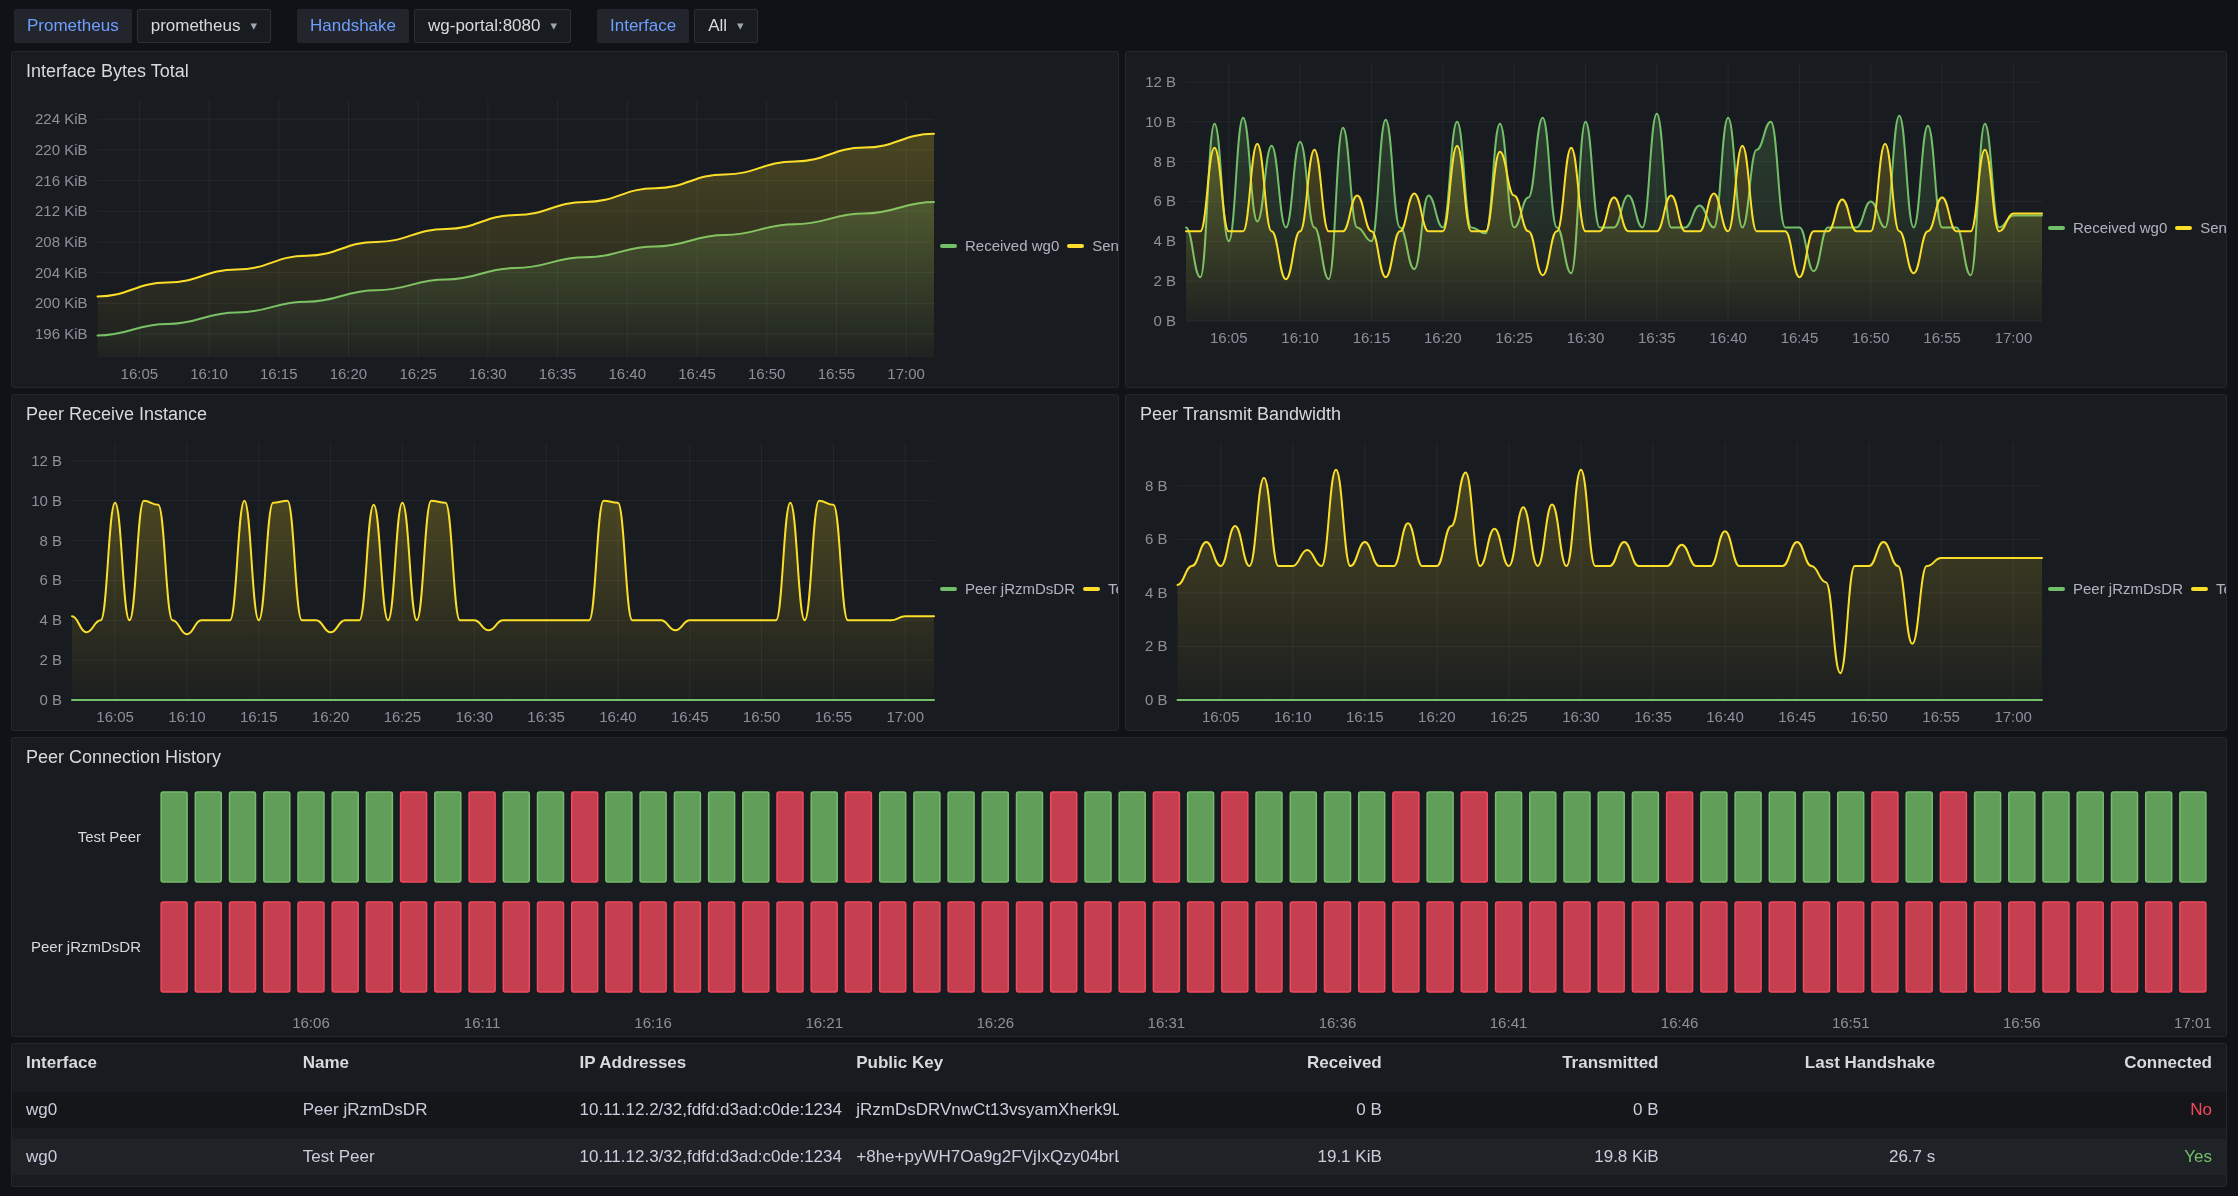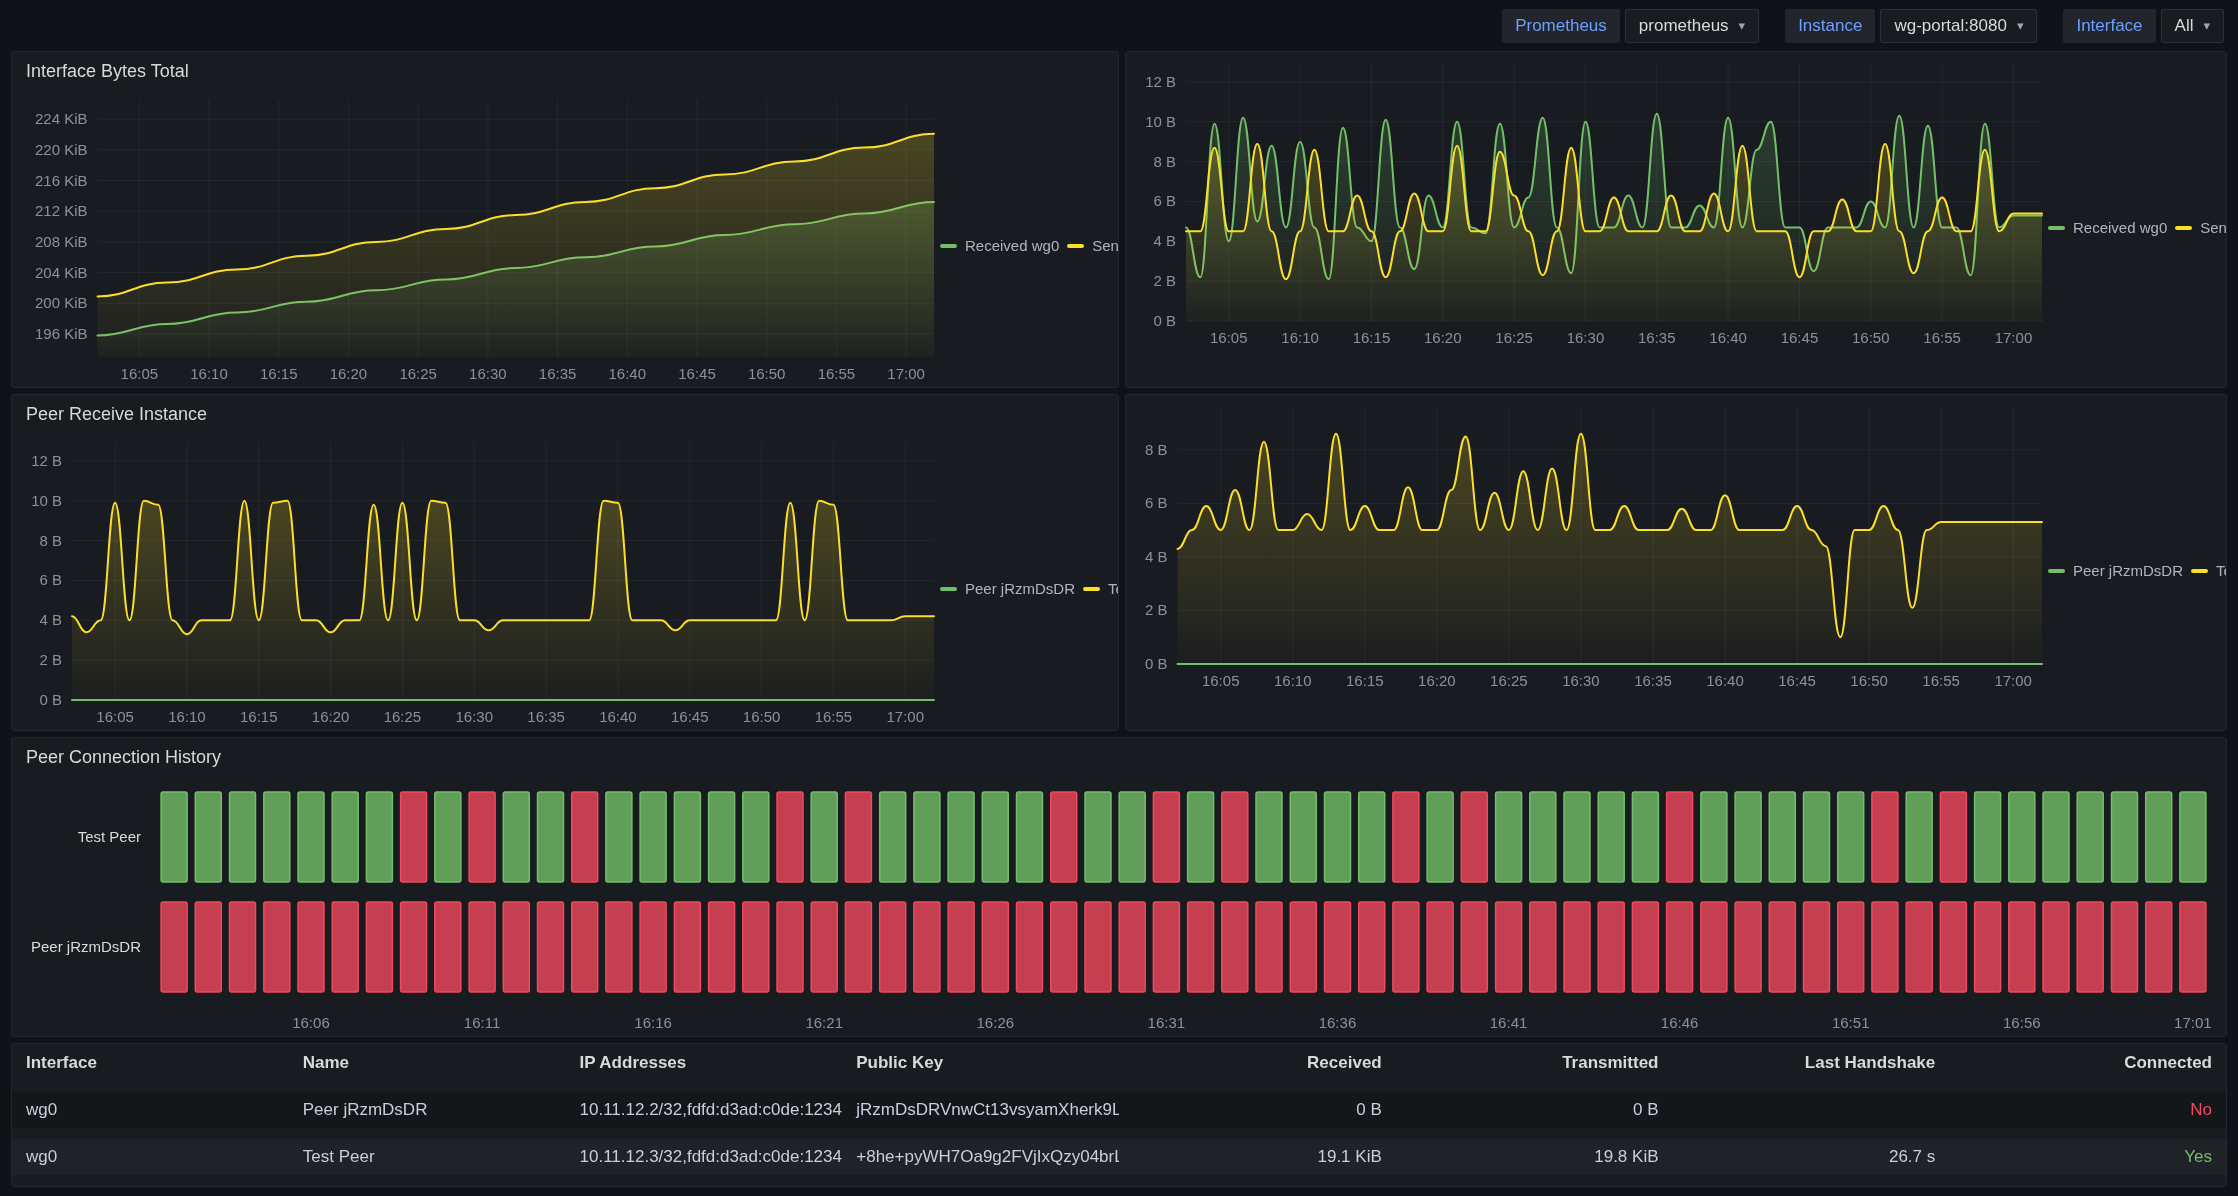--- a/index.html
+++ b/index.html
@@ -1,19 +1,19 @@
 <!DOCTYPE html>
 <html><head>
 <meta charset="utf-8">
 <style>
   * { margin:0; padding:0; box-sizing:border-box; }
   html,body { width:2238px; height:1196px; background:#111217; color:#ccccdc;
     font-family:"Liberation Sans", sans-serif; overflow:hidden; }
 
-  .toolbar { display:flex; align-items:center; height:51px; padding:0 14px; gap:26px;justify-content:flex-end; }
+  .toolbar { display:flex; align-items:center; height:51px; padding:0 14px; gap:26px; }
   .var-group { display:flex; align-items:center; gap:5px; }
   .var-label { height:34px; display:flex; align-items:center; padding:0 13px;
     background:#22252b; color:#6e9fff; font-size:17px; font-weight:500; border-radius:2px; }
   .var-value { height:34px; display:flex; align-items:center; gap:10px; padding:0 13px;
     background:#181b1f; border:1px solid #2c3036; color:#d8d9da; font-size:17px;
     border-radius:2px; cursor:pointer; font-family:inherit; }
   .caret { font-size:13px; color:#9da5b3; line-height:1; }
 
   .grid { display:grid; padding:0 11px 9px; gap:6px;
     grid-template-columns:1108px 1102px;
@@ -49,21 +49,21 @@
 
 <div class="toolbar">
   <div class="var-group">
     <span class="var-label">Prometheus</span>
     <button class="var-value">
       <span>prometheus</span>
       <span class="caret">▾</span>
     </button>
   </div>
   <div class="var-group">
-    <span class="var-label">Instance</span>
+    <span class="var-label">Handshake</span>
     <button class="var-value">
       <span>wg-portal:8080</span>
       <span class="caret">▾</span>
     </button>
   </div>
   <div class="var-group">
     <span class="var-label">Interface</span>
     <button class="var-value">
       <span>All</span>
       <span class="caret">▾</span>
@@ -278,20 +278,21 @@
           </div>
           <div class="legend-item">
             <span class="legend-mark" style="background: rgb(250, 222, 42);"></span>
             <span class="legend-label">Test Peer</span>
           </div>
         </div>
     </div>
   </section>
 
   <section class="panel">
+    <h2 class="panel-title">Peer Transmit Bandwidth</h2>
     <div class="panel-body">
       <div class="chart"><svg width="922" height="299">
             <defs>
               <linearGradient id="grad6" x1="0" y1="0" x2="0" y2="1">
                 <stop offset="0%" stop-color="#73BF69" stop-opacity="0.22"></stop>
                 <stop offset="100%" stop-color="#73BF69" stop-opacity="0.02"></stop>
               </linearGradient>
               <linearGradient id="grad7" x1="0" y1="0" x2="0" y2="1">
                 <stop offset="0%" stop-color="#FADE2A" stop-opacity="0.22"></stop>
                 <stop offset="100%" stop-color="#FADE2A" stop-opacity="0.02"></stop>

